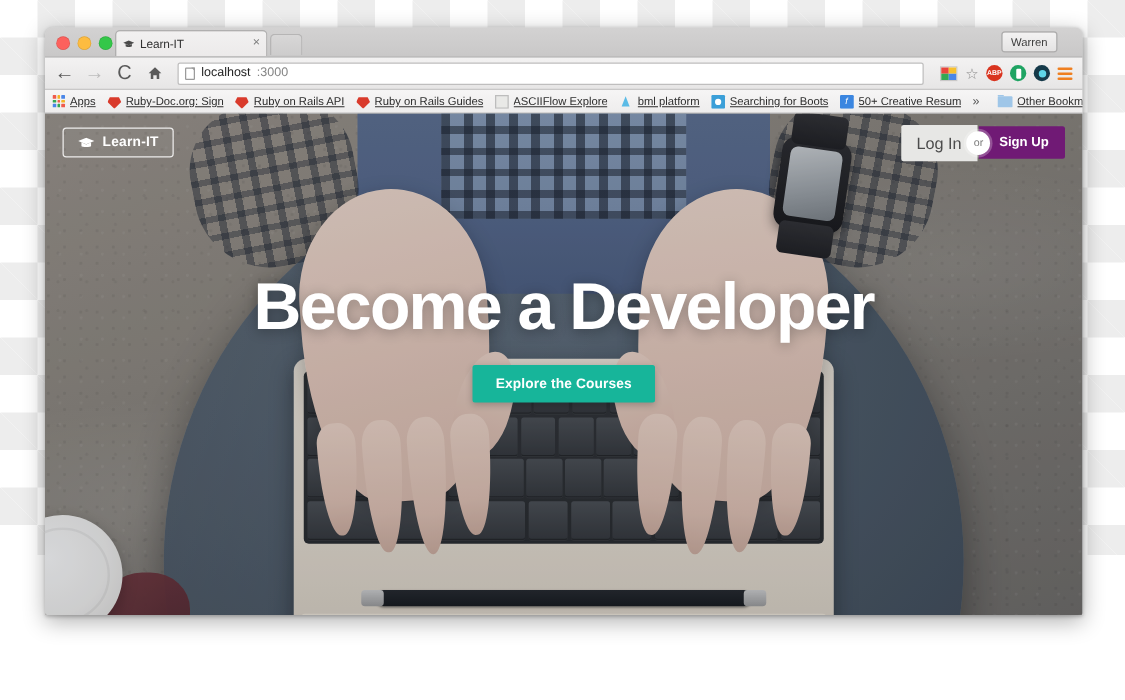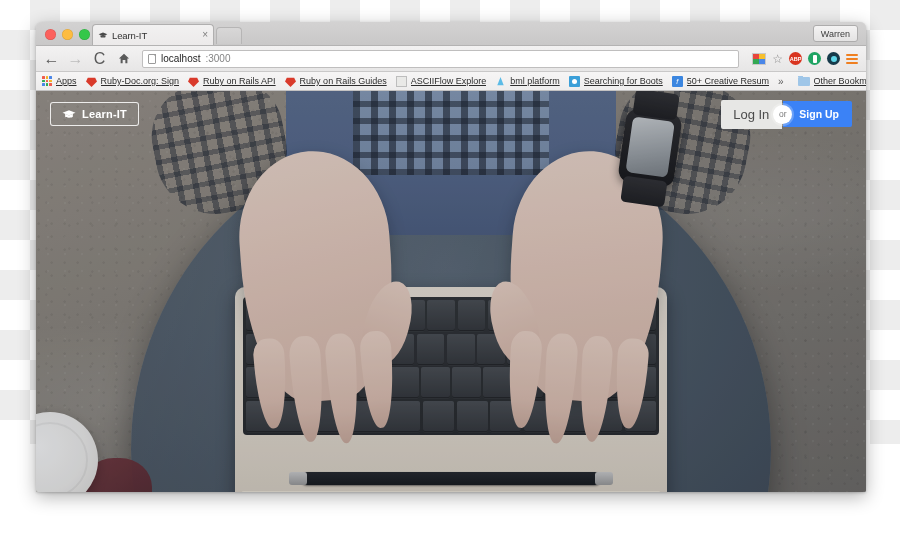--- a/index.html
+++ b/index.html
@@ -79,21 +79,21 @@
     line-height: 1; padding-left: 3px;
   }
   .newtab {
     position: absolute; left: 180px; bottom: 1px;
     width: 26px; height: 17px;
     background: linear-gradient(#d8d7d7,#cdcccc);
     border: 1px solid #b6b5b5; border-bottom: none;
     border-radius: 4px 4px 0 0;
   }
   .profile-btn {
-    position: absolute; right: 8px; top: 3px;
+    position: absolute; right: 20px; top: 3px;
     height: 17px; padding: 0 7px;
     background: linear-gradient(#f4f3f3,#e4e3e3);
     border: 1px solid #adacac; border-radius: 3px;
     font-size: 9px; color: #3c3c3c;
     display: flex; align-items: center; justify-content: flex-end;
   }
 
   
   .navbar {
     height: 26px;
@@ -385,21 +385,21 @@
     font-size: 13px; padding: 7px 13px 7px 12px;
     border-radius: 2px 0 0 2px;
   }
   .or-badge {
     width: 19px; height: 19px; border-radius: 50%;
     background: #ffffff; color: #7a7a7a;
     font-size: 8.5px; display: flex; align-items: center; justify-content: center;
     margin: 0 -9px; z-index: 2; box-shadow: 0 0 0 2px rgba(255,255,255,.25);
   }
   .btn-signup {
-    background: #3b82f6; color: #ffffff; font-weight: bold;
+    background: #701a75; color: #ffffff; font-weight: bold;
     font-size: 10.5px; padding: 7px 13px 7px 16px;
     border-radius: 0 2px 2px 0;
   }
 
   
   .hero {
     position: absolute; left: 0; right: 0; top: 128px;
     display: flex; flex-direction: column; align-items: center;
     gap: 20px;
   }
@@ -679,16 +679,20 @@
           <span>Learn-IT</span>
         </div>
 
         <div class="auth">
           <span class="btn-login">Log In</span>
           <span class="or-badge">or</span>
           <span class="btn-signup">Sign Up</span>
         </div>
       </div>
 
+      <div class="hero">
+        <h1 class="hero-title">Become a Developer</h1>
+        <span class="hero-cta">Explore the Courses</span>
+      </div>
 
     </div>
   </div>
 </div>
 
 </body></html>

